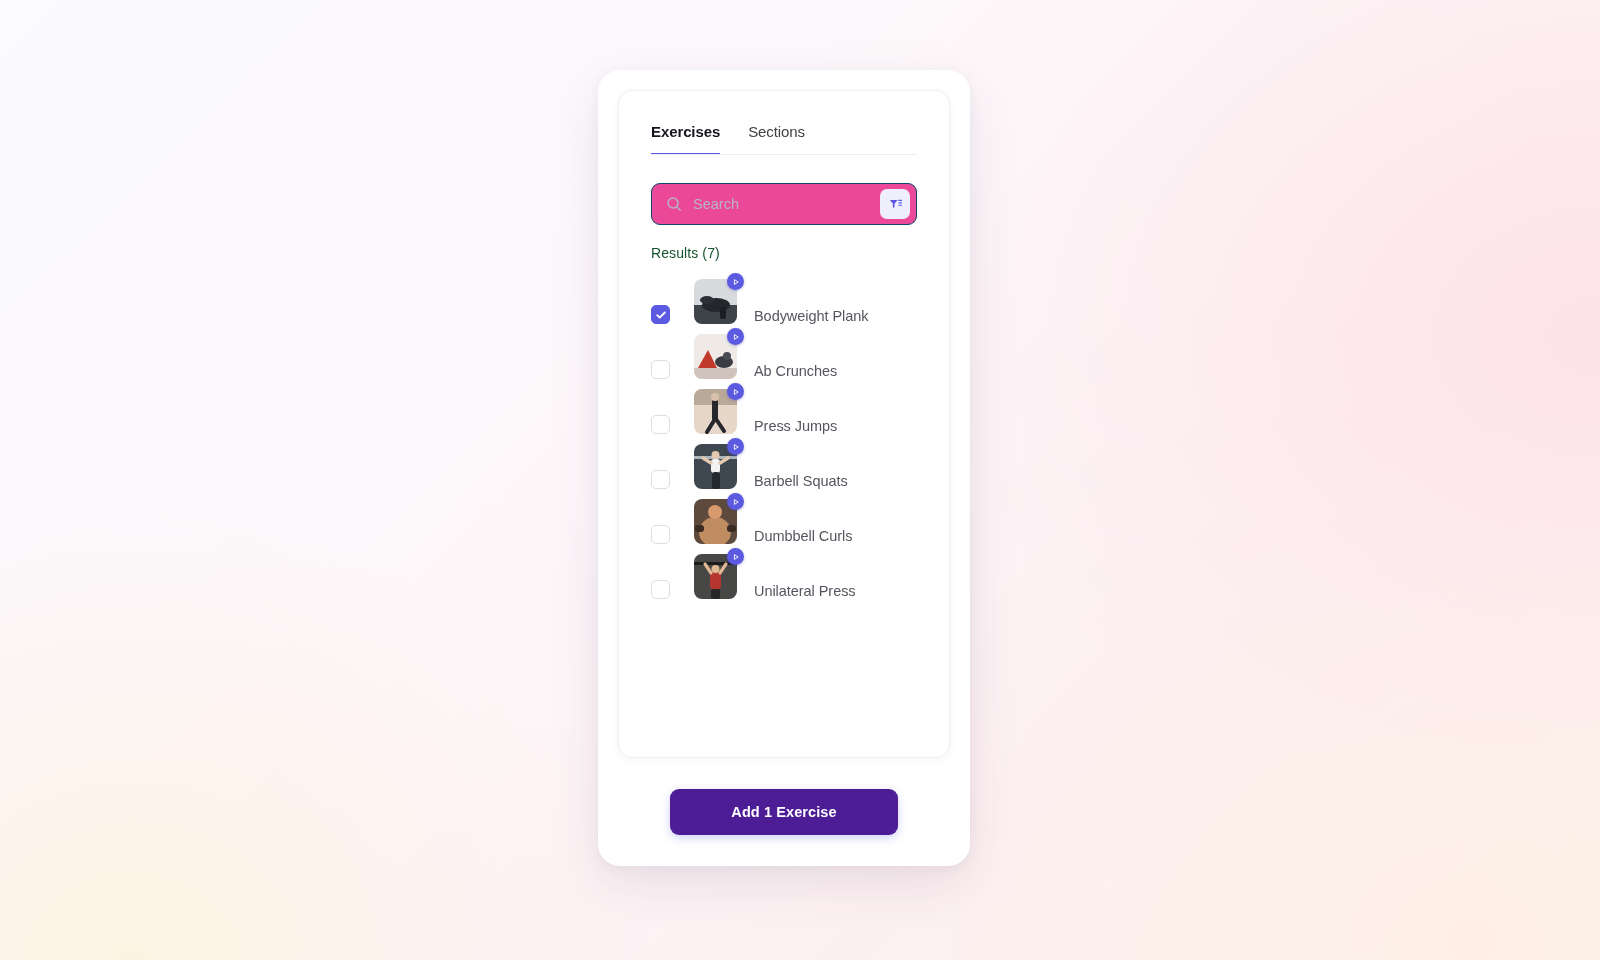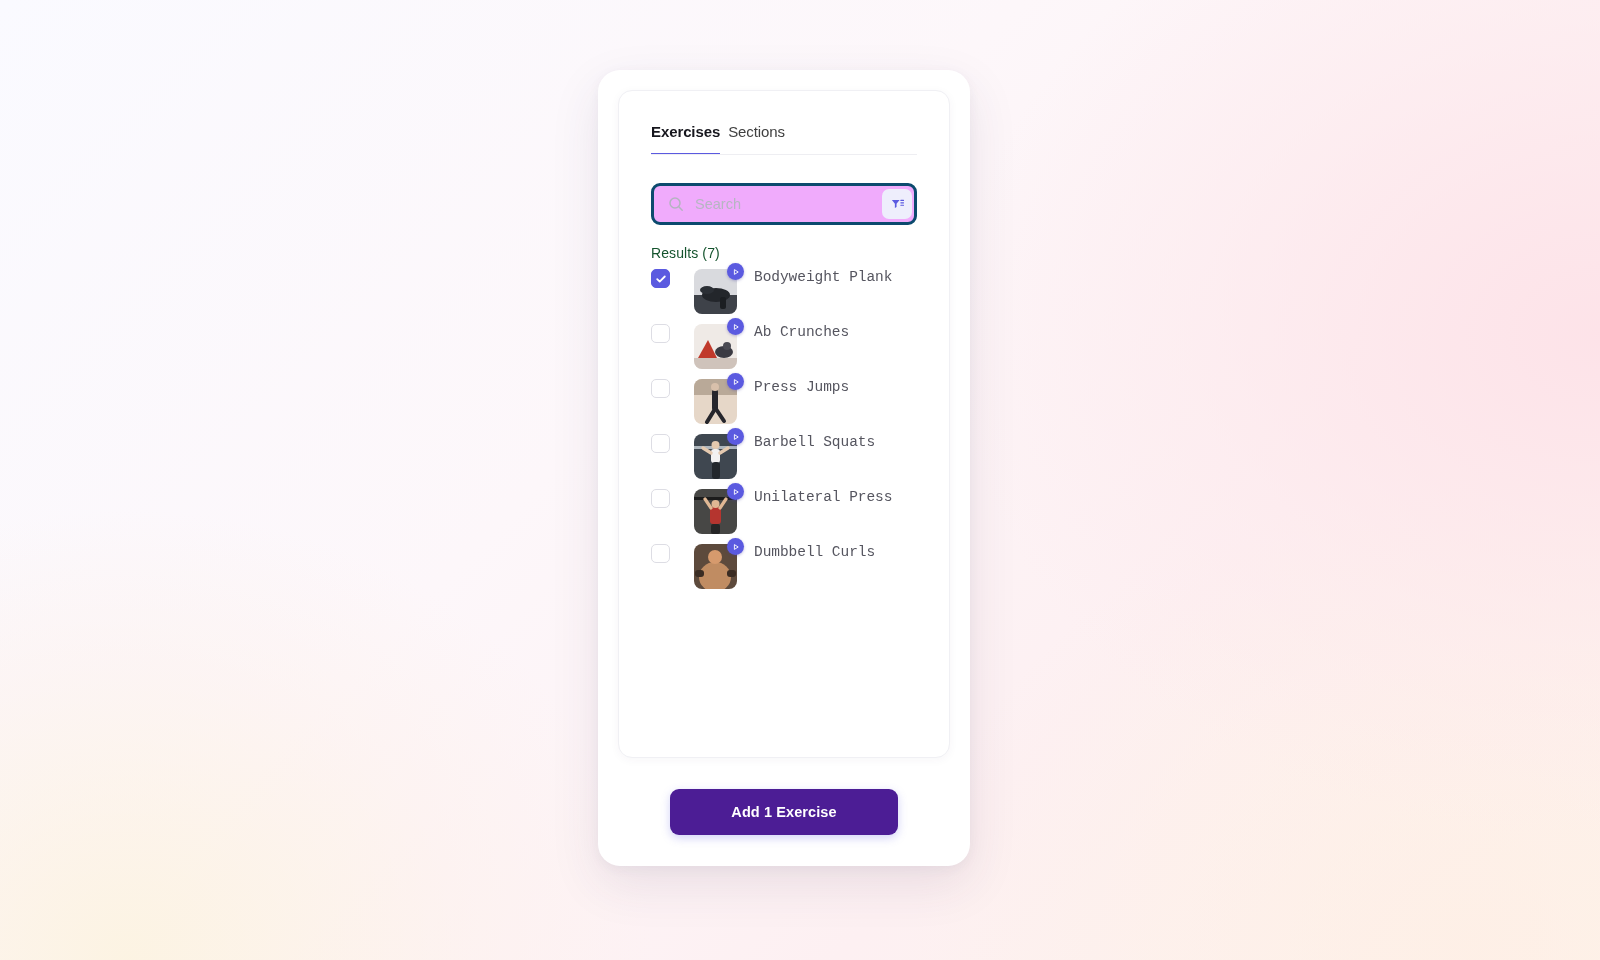--- a/index.html
+++ b/index.html
@@ -43,21 +43,21 @@
     border-radius: 14px;
     border: 1px solid #f0f0f4;
     box-shadow: 0 2px 10px rgba(60,50,90,0.045);
     overflow: hidden;
   }
 
   
   .tabs {
     display: flex;
     align-items: flex-end;
-    gap: 8px;
+    gap: 28px;
     padding: 32px 30px 0 32px;
     position: relative;
   }
   .tab {
     font-size: 15px;
     padding-bottom: 13px;
     cursor: pointer;
     white-space: nowrap;
     letter-spacing: -0.1px;
   }
@@ -78,26 +78,26 @@
     right: 32px;
     bottom: 0;
     height: 1px;
     background: #eeeef2;
   }
 
   
   .search-wrap {
     margin: 28px 32px 0 32px;
     height: 42px;
-    border: 3px solid #0c4a6e;
+    border: 1px solid #0c4a6e;
     border-radius: 9px;
     display: flex;
     align-items: center;
     padding: 0 6px 0 14px;
-    background: #f0abfc;
+    background: #ec4899;
   }
   .search-icon { flex: 0 0 auto; display: flex; align-items: center; color: #b4b4c0; }
   .search-input {
     flex: 1 1 auto;
     border: none;
     outline: none;
     font-family: "Liberation Sans", sans-serif;
     font-size: 14.5px;
     color: #3a3a46;
     padding-left: 11px;
@@ -123,24 +123,23 @@
     margin: 20px 32px 0 32px;
     font-size: 14px;
     color: #14532d;
     letter-spacing: 0.1px;
   }
 
   
   .list { margin: 8px 0 0 0; padding: 0 30px 0 32px; }
   .row {
     display: flex;
-    align-items: flex-start;
+    align-items: flex-end;
     height: 55px;
     cursor: pointer;
-    font-family: Liberation Mono, monospace;
   }
   .checkbox {
     flex: 0 0 auto;
     width: 19px;
     height: 19px;
     border-radius: 5px;
     border: 1.6px solid #dddde4;
     background: #fff;
     display: flex;
     align-items: center;
@@ -353,61 +352,61 @@
         <div class="row-label">Barbell Squats</div>
       </div>
 
       <div class="row">
         <div class="checkbox">
           
         </div>
         <div class="thumb-wrap">
           <div class="thumb">
             <svg viewBox="0 0 43 45" preserveAspectRatio="none">
+              <rect width="43" height="45" fill="#5d4a3c"></rect>
+              <ellipse cx="21" cy="33" rx="16" ry="15" fill="#c08c62"></ellipse>
+              <circle cx="21" cy="13" r="7" fill="#d69a6d"></circle>
+              <rect x="1" y="26" width="9" height="7" rx="3" fill="#3a2c23"></rect>
+              <rect x="33" y="26" width="9" height="7" rx="3" fill="#3a2c23"></rect>
+            </svg>
+          </div>
+          <span class="play-badge">
+            <svg width="8" height="8" viewBox="0 0 8 8" fill="none">
+              <path d="M2.4 1.6 6.2 4 2.4 6.4V1.6Z" stroke="#ffffff" stroke-width="0.9" stroke-linejoin="round" fill="none"></path>
+            </svg>
+          </span>
+        </div>
+        <div class="row-label">Dumbbell Curls</div>
+      </div>
+
+      <div class="row">
+        <div class="checkbox">
+          
+        </div>
+        <div class="thumb-wrap">
+          <div class="thumb">
+            <svg viewBox="0 0 43 45" preserveAspectRatio="none">
               <rect width="43" height="45" fill="#474745"></rect>
               <rect x="0" y="8" width="43" height="3" fill="#1c1c1c"></rect>
               <rect x="16" y="18" width="11" height="17" rx="3" fill="#b5352f"></rect>
               <circle cx="21.5" cy="15" r="4" fill="#e0b894"></circle>
               <path d="M11 10 17 19" stroke="#e0b894" stroke-width="3.2" stroke-linecap="round"></path>
               <path d="M32 10 26 19" stroke="#e0b894" stroke-width="3.2" stroke-linecap="round"></path>
               <rect x="17" y="35" width="9" height="10" rx="2" fill="#262626"></rect>
             </svg>
           </div>
           <span class="play-badge">
             <svg width="8" height="8" viewBox="0 0 8 8" fill="none">
               <path d="M2.4 1.6 6.2 4 2.4 6.4V1.6Z" stroke="#ffffff" stroke-width="0.9" stroke-linejoin="round" fill="none"></path>
             </svg>
           </span>
         </div>
         <div class="row-label">Unilateral Press</div>
       </div>
 
-      <div class="row">
-        <div class="checkbox">
-          
-        </div>
-        <div class="thumb-wrap">
-          <div class="thumb">
-            <svg viewBox="0 0 43 45" preserveAspectRatio="none">
-              <rect width="43" height="45" fill="#5d4a3c"></rect>
-              <ellipse cx="21" cy="33" rx="16" ry="15" fill="#c08c62"></ellipse>
-              <circle cx="21" cy="13" r="7" fill="#d69a6d"></circle>
-              <rect x="1" y="26" width="9" height="7" rx="3" fill="#3a2c23"></rect>
-              <rect x="33" y="26" width="9" height="7" rx="3" fill="#3a2c23"></rect>
-            </svg>
-          </div>
-          <span class="play-badge">
-            <svg width="8" height="8" viewBox="0 0 8 8" fill="none">
-              <path d="M2.4 1.6 6.2 4 2.4 6.4V1.6Z" stroke="#ffffff" stroke-width="0.9" stroke-linejoin="round" fill="none"></path>
-            </svg>
-          </span>
-        </div>
-        <div class="row-label">Dumbbell Curls</div>
-      </div>
-
     </div>
   </div>
 
   <div class="footer">
     <button class="add-btn">Add 1 Exercise</button>
   </div>
 
 </div>
 
 </body></html>

